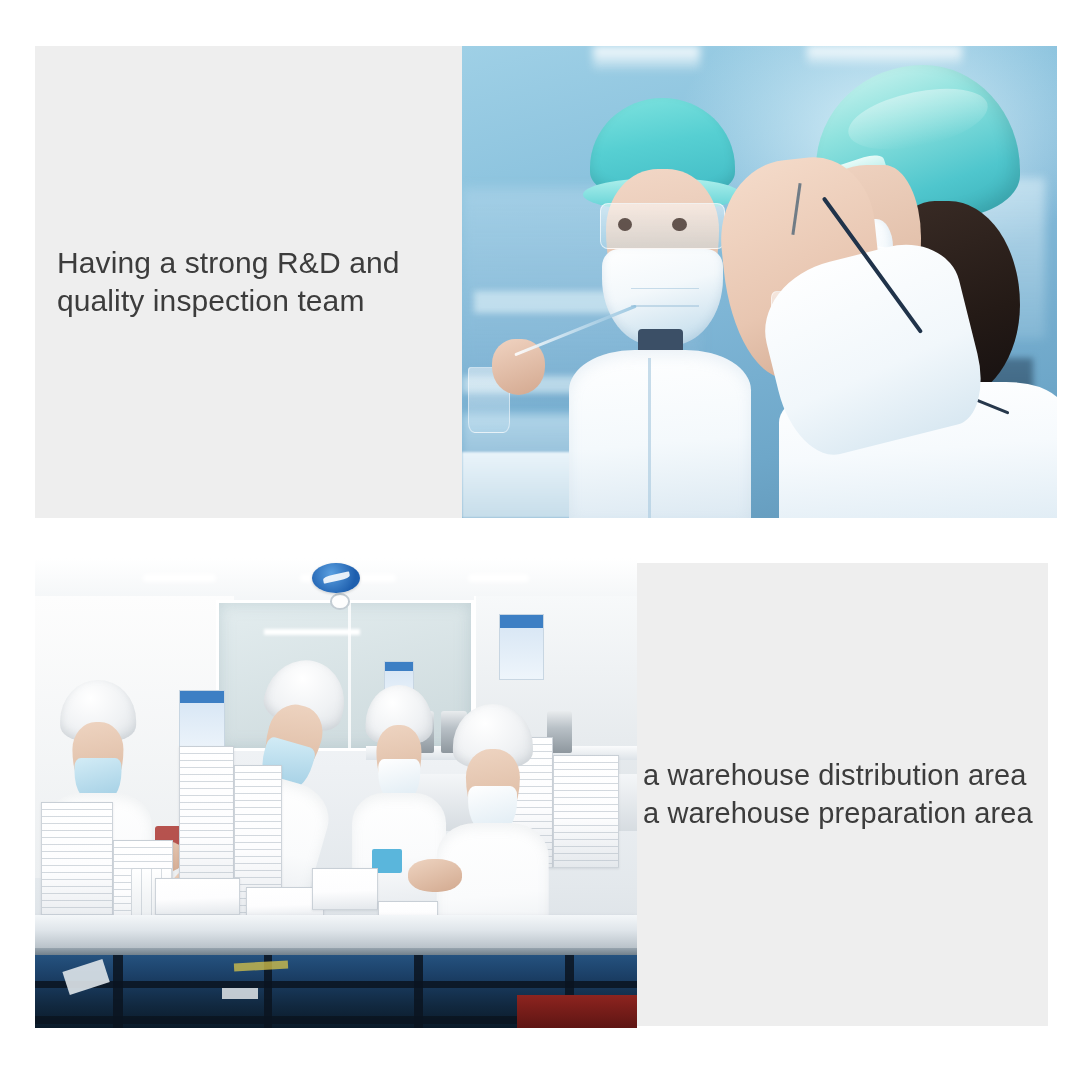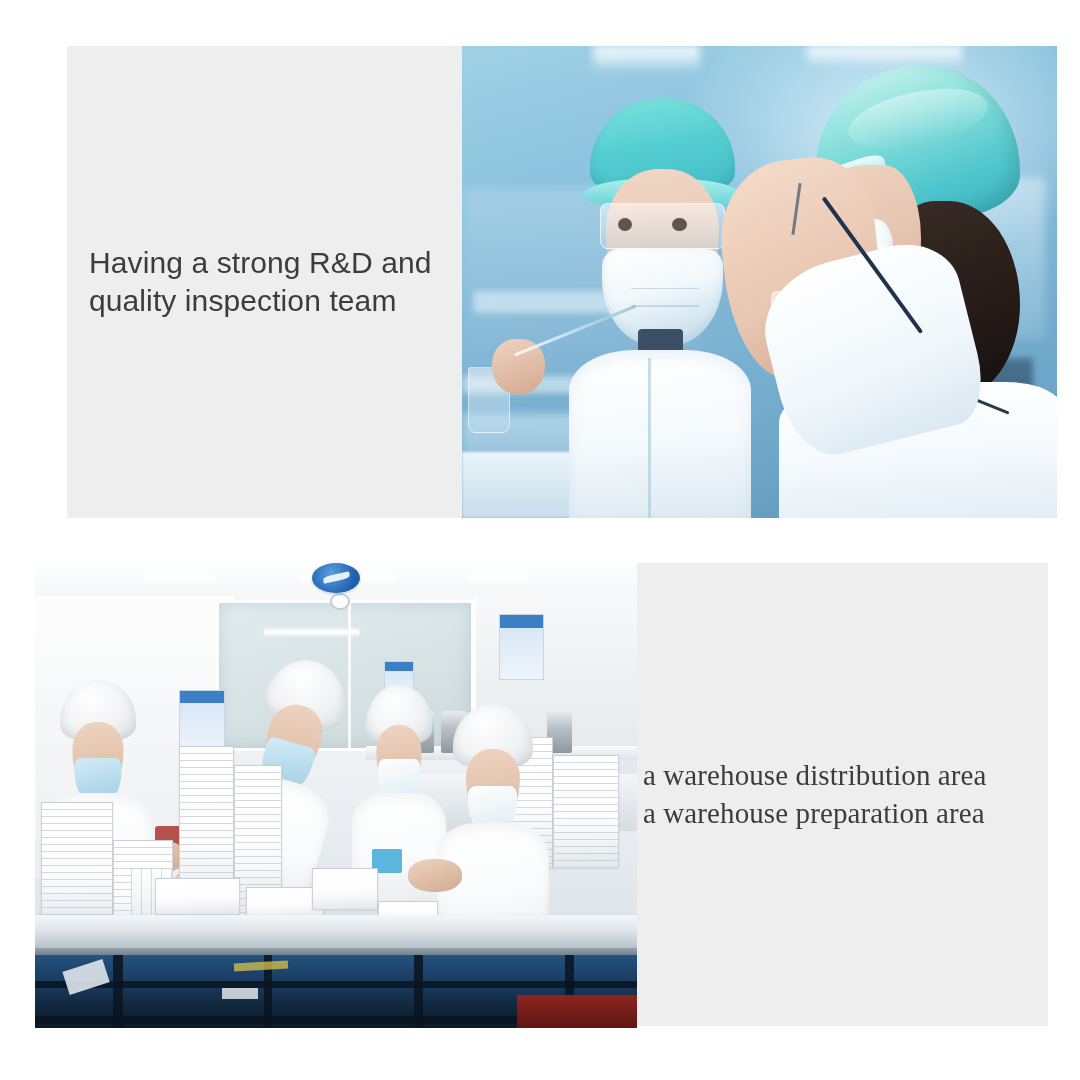--- a/index.html
+++ b/index.html
@@ -31,21 +31,20 @@
 
   .caption-panel-left {
     position: absolute;
     left: 0;
     top: 0;
     width: 427px;
     height: 472px;
     background: #eeeeee;
     display: flex;
     align-items: center;
-    margin-left: 32px;
   }
 
   .caption-text {
     color: #3c3c3c;
     font-size: 30px;
     font-weight: 300;
     line-height: 1.28;
     letter-spacing: 0.1px;
     white-space: pre-line;
   }
@@ -86,21 +85,20 @@
 
   .caption-panel-right {
     position: absolute;
     left: 602px;
     top: 5px;
     width: 411px;
     height: 463px;
     background: #eeeeee;
     display: flex;
     align-items: center;
-    font-family: Liberation Serif, serif;
   }
 
   .caption-text-right {
     padding-left: 6px;
     padding-right: 4px;
     font-size: 29px;
   }
 
   
   .lab-bg {

